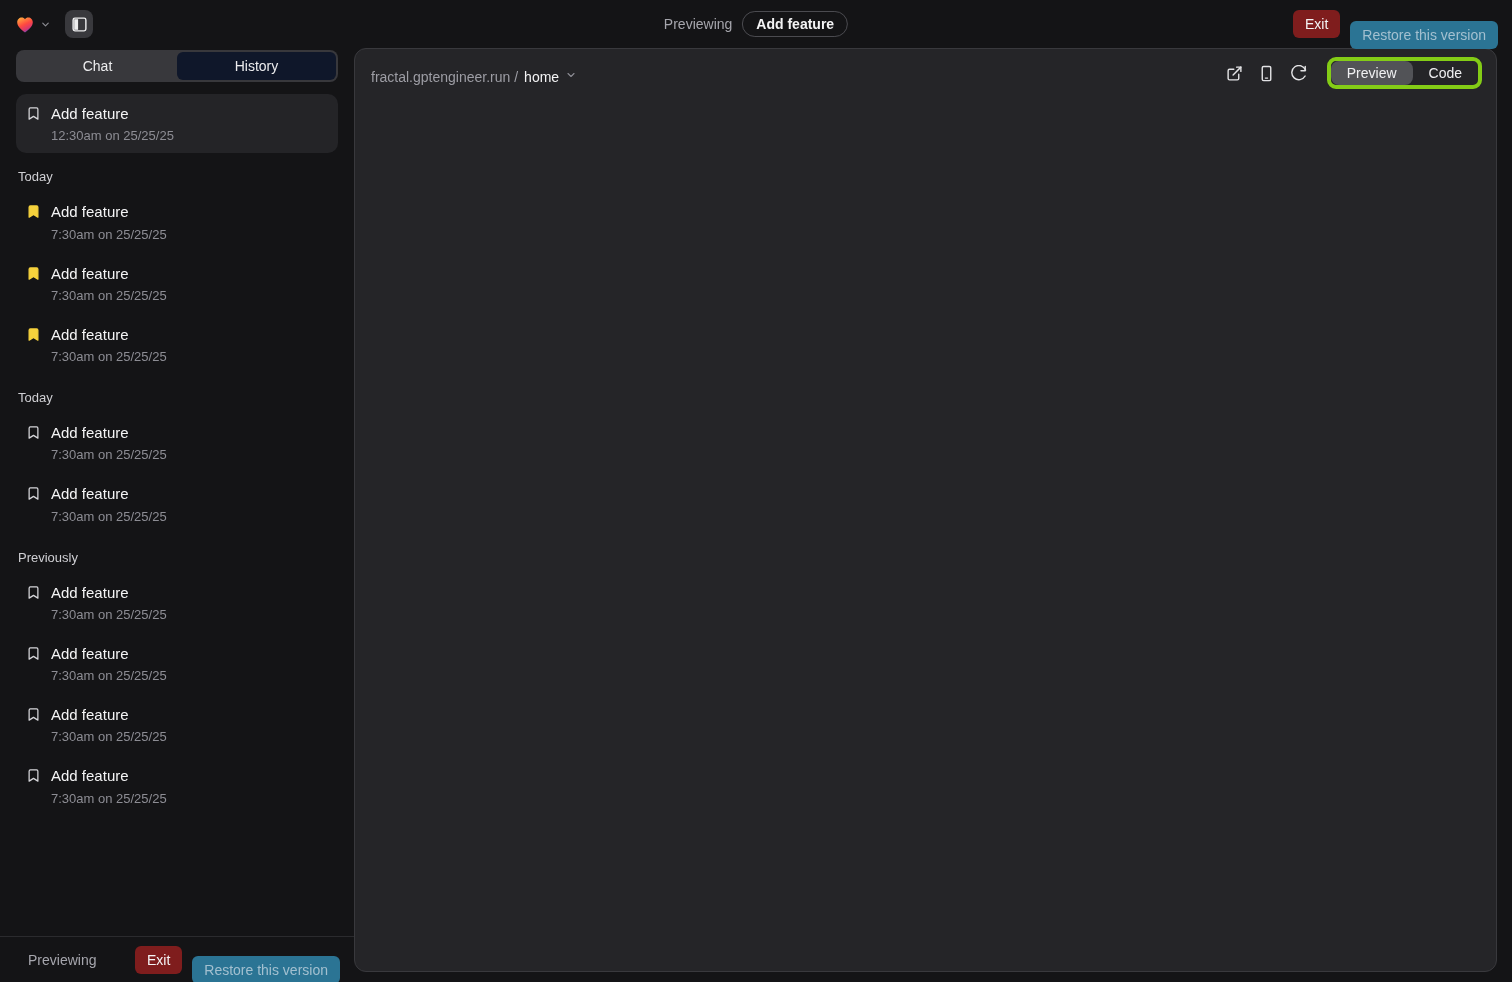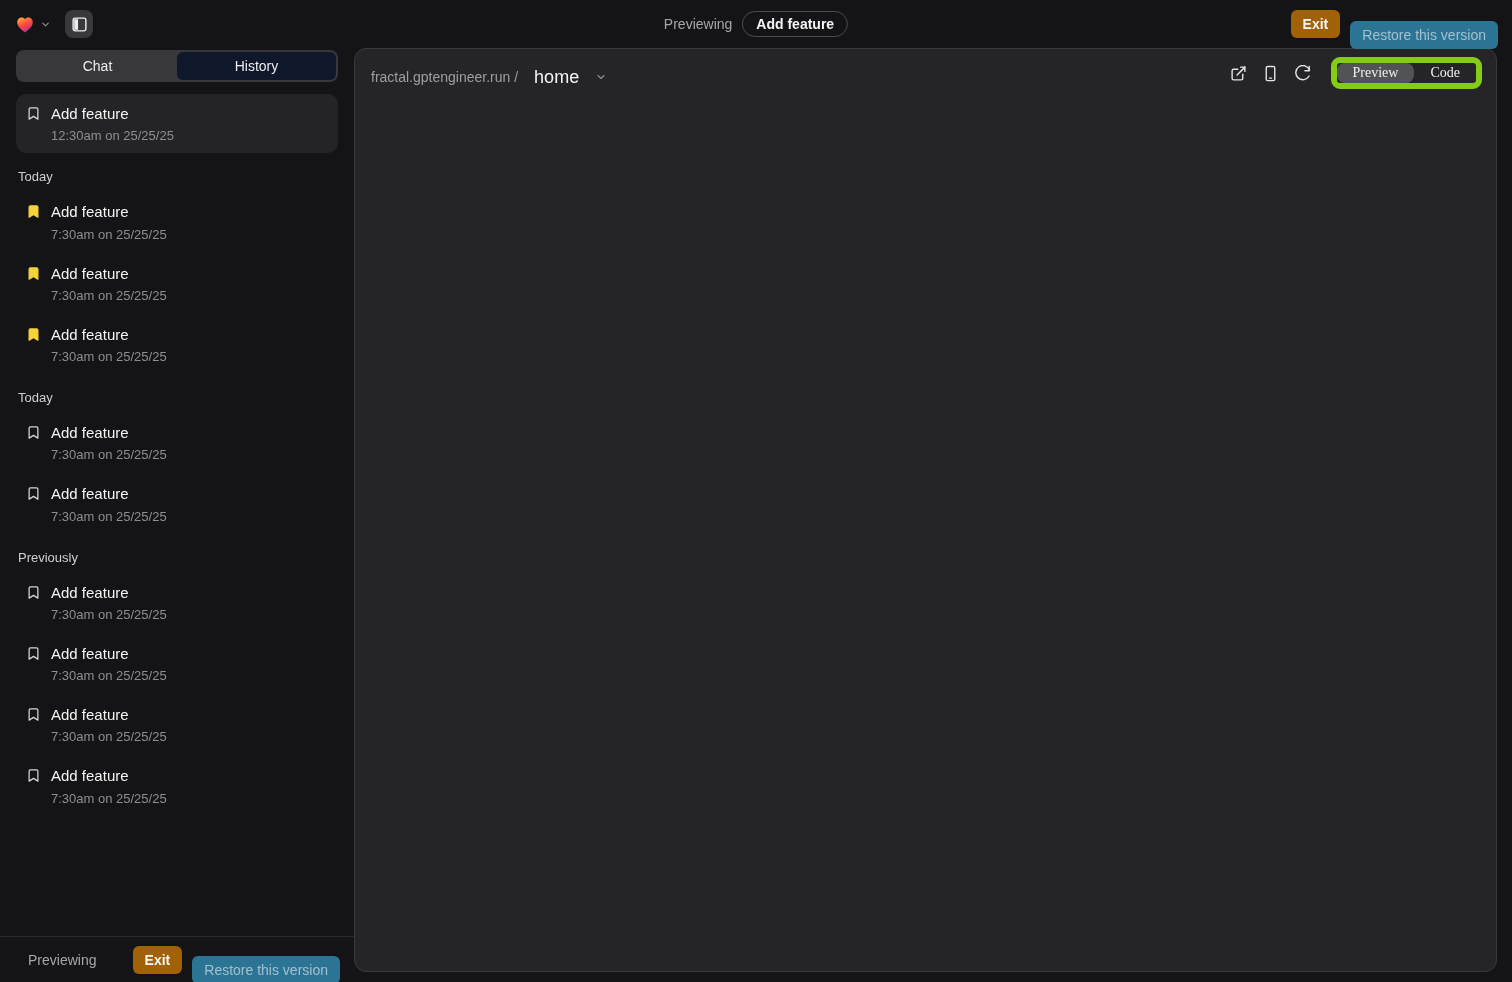--- a/index.html
+++ b/index.html
@@ -32,21 +32,21 @@
   .previewing-label { color:#a6a6ad; font-size:14px; }
   .version-pill {
     border:1px solid #4b4b50; border-radius:999px; padding:4px 13px;
     font-size:14px; font-weight:600; color:#f4f4f5; background:transparent; cursor:pointer;
   }
   .topbar-right { display:flex; align-items:center; gap:10px; }
   .btn {
     border:none; border-radius:6px; height:28px; padding:0 12px;
     font-size:14px; font-family:inherit; cursor:pointer; display:flex; align-items:center;
   }
-  .btn-dark { background:#a16207; color:#f4f4f5; font-weight:700; }
+  .btn-dark { background:#7f1d1d; color:#f4f4f5; font-weight:400; }
   .btn-teal { background:#2b7494; color:#a3c0d0; font-weight:500;margin-top:21px; }
 
   
   .content { display:flex; height:934px; }
   .sidebar {
     width:354px; flex:none; display:flex; flex-direction:column;
     padding:2px 16px 0 16px;
   }
 
   
@@ -84,31 +84,31 @@
 
   
   .main-panel {
     flex:1; margin:0 15px 10px 0; background:#252528; border:1px solid #39393d;
     border-radius:12px; display:flex; flex-direction:column; overflow:hidden;
   }
   .panel-header {
     height:48px; flex:none; display:flex; align-items:center;
     padding:0 14px 0 16px;
   }
-  .url-bar { display:flex; align-items:center; gap:16px; cursor:pointer;margin-top:8px; }
+  .url-bar { display:flex; align-items:flex-start; gap:6px; cursor:pointer;margin-top:8px; }
   .url-prefix { color:#9d9da4; font-size:14px; }
-  .url-page { color:#f4f4f5; font-size:18px; font-weight:500; }
+  .url-page { color:#f4f4f5; font-size:14px; font-weight:500; }
   .header-actions { margin-left:auto; display:flex; align-items:center; gap:4px; }
   .icon-btn {
     width:28px; height:28px; border:none; background:transparent; color:#e3e3e5;
     display:flex; align-items:center; justify-content:center; cursor:pointer; border-radius:6px;
   }
   .view-toggle {
-    display:flex; margin-left:10px; border:6px solid #84cc16; border-radius:9px;
-    overflow:hidden; height:32px;font-family:Liberation Serif, serif;
+    display:flex; margin-left:10px; border:4px solid #84cc16; border-radius:9px;
+    overflow:hidden; height:32px;
   }
   .view-toggle .seg {
     border:none; background:transparent; color:#f0f0f2; font-size:14px; font-weight:500;
     font-family:inherit; padding:0 16px; cursor:pointer; display:flex; align-items:center;
   }
   .view-toggle .seg.active { background:#525357; border-radius:8px; }
   .panel-body { flex:1; }
 </style>
 </head>
 <body>

